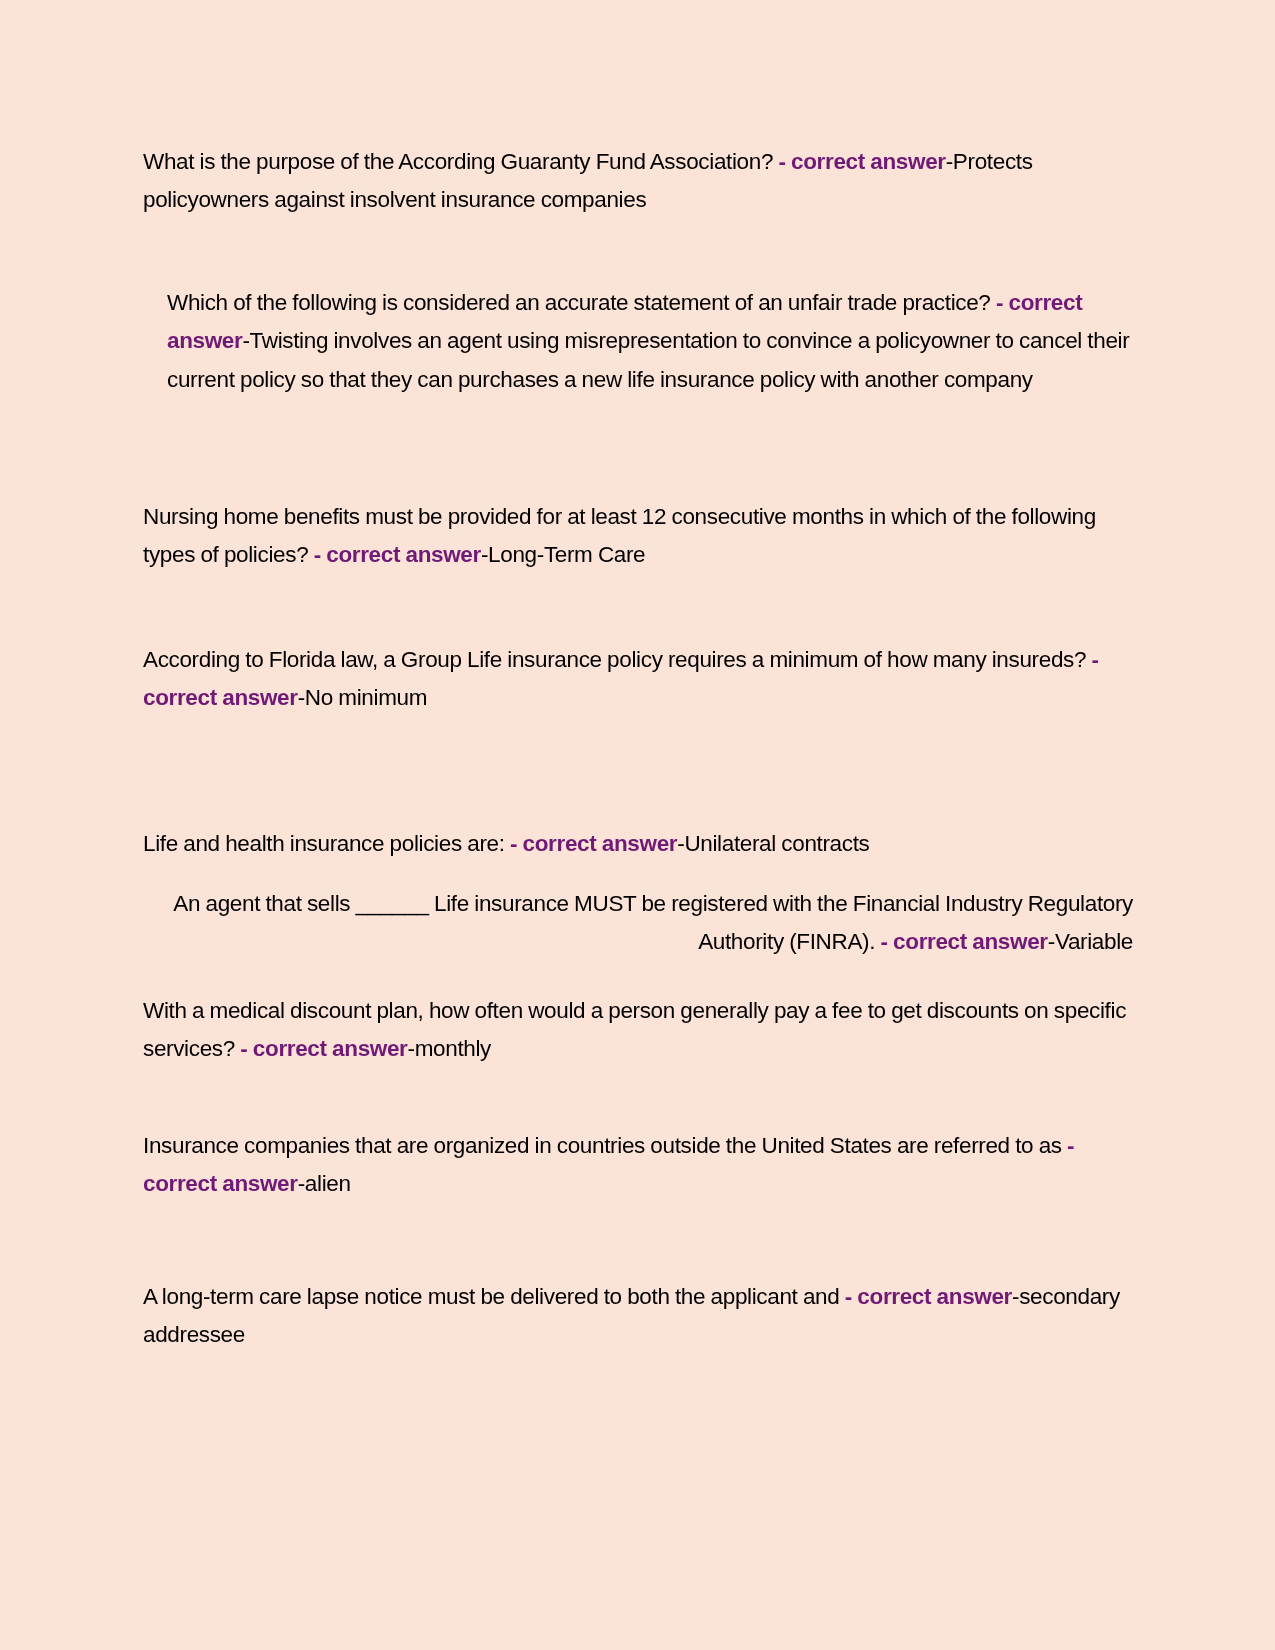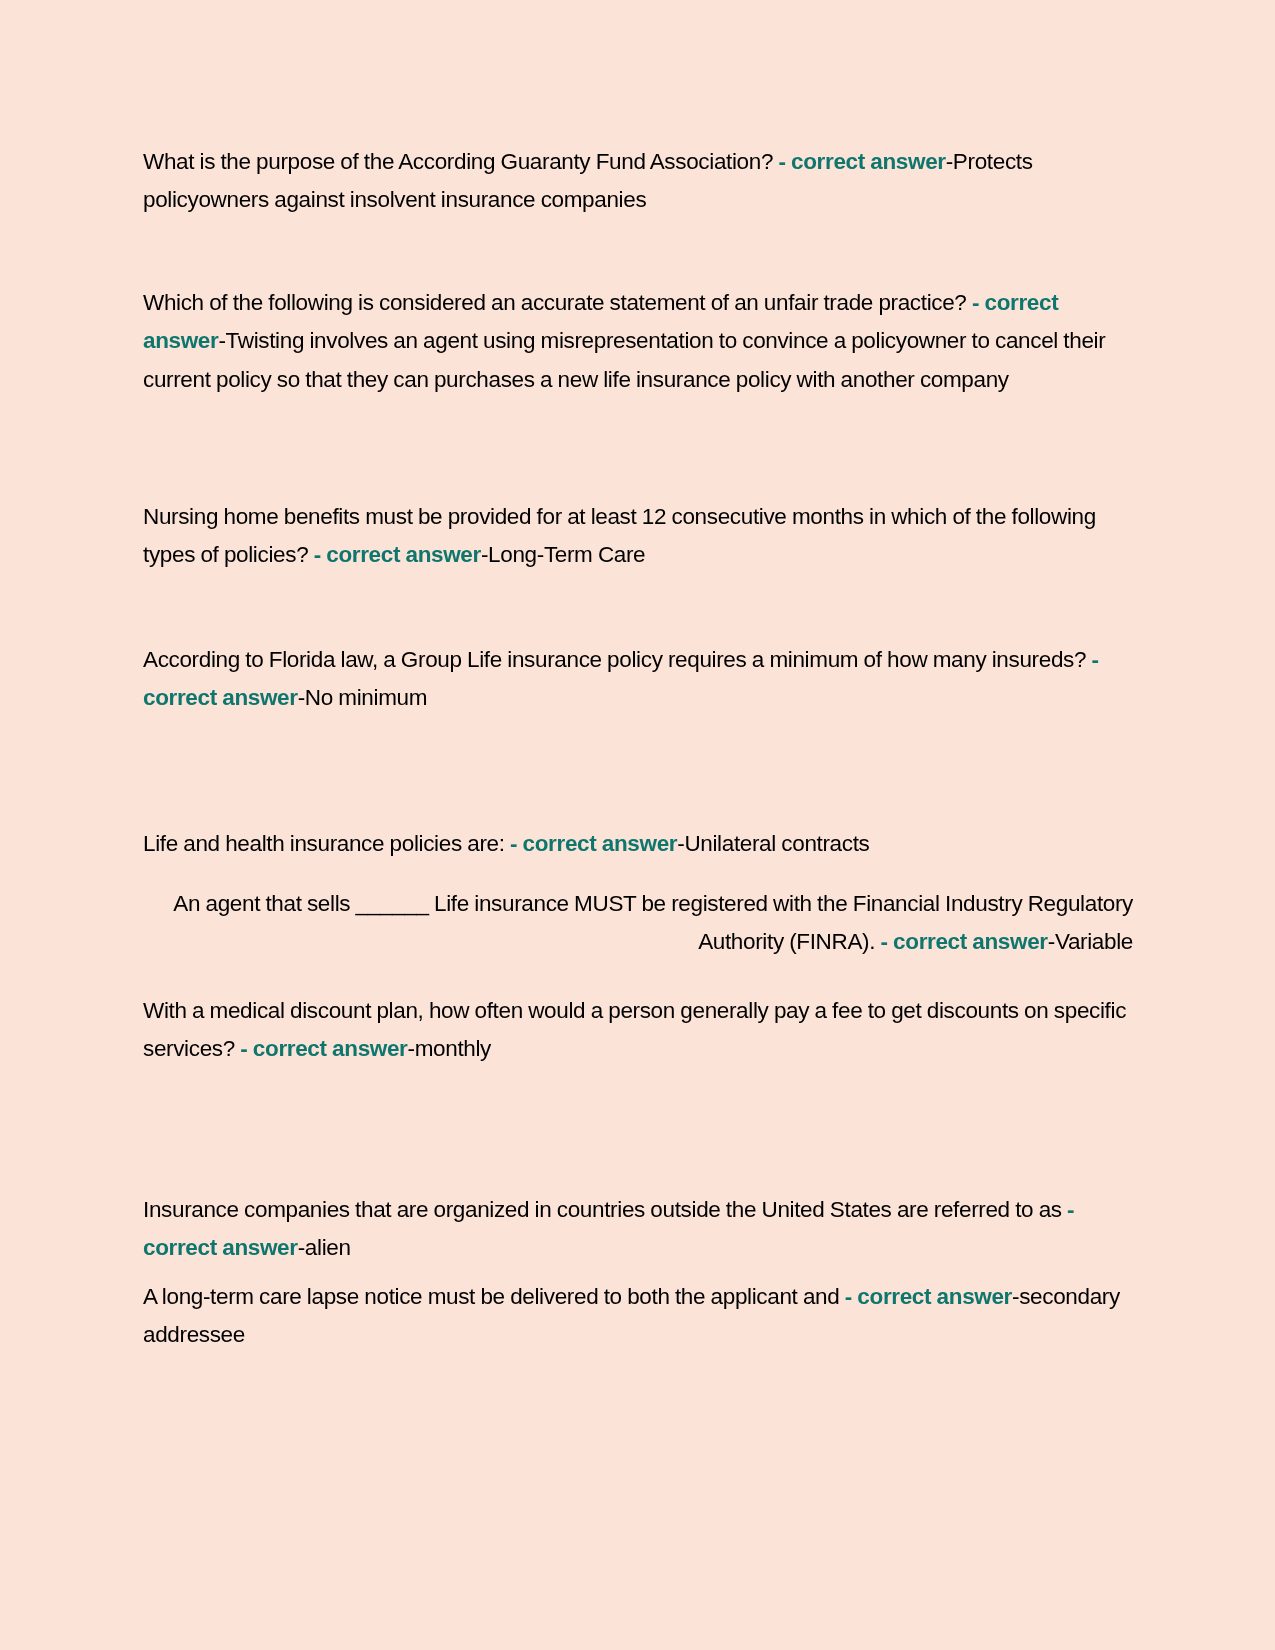--- a/index.html
+++ b/index.html
@@ -25,40 +25,40 @@
       line-height: 38.3px;
       color: #000000;
       margin: 0;
       letter-spacing: -0.35px;
       word-spacing: -0.5px;
       position: absolute;
       left: 0;
       width: 990px;
     }
     .marker {
-      color: #0f766e;
+      color: #701a75;
       font-weight: bold;
     }
   </style>
 </head>
 <body>
 
 <div class="page">
 
   <p class="qa" style="top:0px;"><span>What is the purpose of the According Guaranty Fund Association? </span><span class="marker">- correct answer</span><span>-Protects policyowners against insolvent insurance companies</span></p>
 
-  <p class="qa" style="top:141px;"><span>Which of the following is considered an accurate statement of an unfair trade practice? </span><span class="marker">- correct answer</span><span>-Twisting involves an agent using misrepresentation to convince a policyowner to cancel their current policy so that they can purchases a new life insurance policy with another company</span></p>
+  <p class="qa" style="top:141px;margin-left:24px;"><span>Which of the following is considered an accurate statement of an unfair trade practice? </span><span class="marker">- correct answer</span><span>-Twisting involves an agent using misrepresentation to convince a policyowner to cancel their current policy so that they can purchases a new life insurance policy with another company</span></p>
 
   <p class="qa" style="top:355px;"><span>Nursing home benefits must be provided for at least 12 consecutive months in which of the following types of policies? </span><span class="marker">- correct answer</span><span>-Long-Term Care</span></p>
 
   <p class="qa" style="top:498px;"><span>According to Florida law, a Group Life insurance policy requires a minimum of how many insureds? </span><span class="marker">- correct answer</span><span>-No minimum</span></p>
 
   <p class="qa" style="top:637px;margin-top:45px;"><span>Life and health insurance policies are: </span><span class="marker">- correct answer</span><span>-Unilateral contracts</span></p>
 
   <p class="qa" style="top:742px;text-align:right;"><span>An agent that sells ______ Life insurance MUST be registered with the Financial Industry Regulatory Authority (FINRA). </span><span class="marker">- correct answer</span><span>-Variable</span></p>
 
   <p class="qa" style="top:849px;"><span>With a medical discount plan, how often would a person generally pay a fee to get discounts on specific services? </span><span class="marker">- correct answer</span><span>-monthly</span></p>
 
-  <p class="qa" style="top:1048px;"><span>Insurance companies that are organized in countries outside the United States are referred to as </span><span class="marker">- correct answer</span><span>-alien</span></p>
+  <p class="qa" style="top:984px;"><span>Insurance companies that are organized in countries outside the United States are referred to as </span><span class="marker">- correct answer</span><span>-alien</span></p>
 
   <p class="qa" style="top:1135px;"><span>A long-term care lapse notice must be delivered to both the applicant and </span><span class="marker">- correct answer</span><span>-secondary addressee</span></p>
 
 </div>
 
 </body></html>

